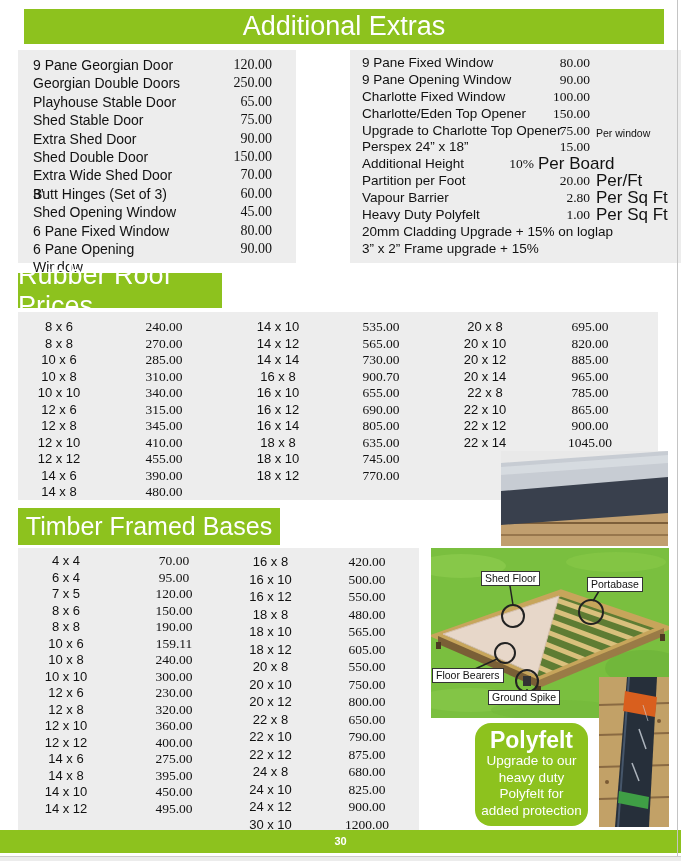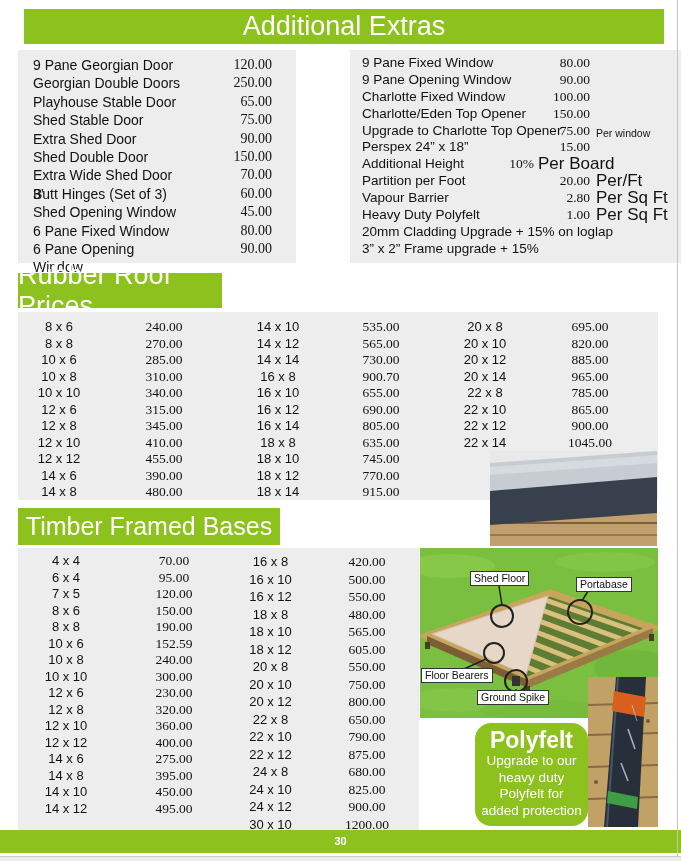--- a/index.html
+++ b/index.html
@@ -37,21 +37,21 @@
   .srow{white-space:nowrap;}
   .cs{display:inline-block;text-align:center;font-size:13px;}
   .cp{display:inline-block;text-align:center;font-size:13.5px;font-family:"Liberation Serif",serif;}
   .rr1{left:20px;top:318px;}  .rr1 .srow{height:16.5px;line-height:16.5px;} .rr1 .cs{width:78px;} .rr1 .cp{width:100px;margin-left:16px;}
   .rr2{left:228px;top:318px;} .rr2 .srow{height:16.5px;line-height:16.5px;} .rr2 .cs{width:100px;} .rr2 .cp{width:90px;margin-left:8px;}
   .rr3{left:440px;top:318px;} .rr3 .srow{height:16.5px;line-height:16.5px;} .rr3 .cs{width:90px;} .rr3 .cp{width:100px;margin-left:10px;}
   .tb1{left:20px;top:552px;}  .tb1 .srow{height:16.5px;line-height:16.5px;} .tb1 .cs{width:92px;} .tb1 .cp{width:100px;margin-left:12px;}
   .tb2{left:228px;top:552px;} .tb2 .srow{height:17.5px;line-height:17.5px;} .tb2 .cs{width:85px;} .tb2 .cp{width:100px;margin-left:4px;}
 
   
-  .photo{position:absolute;overflow:hidden;}
+  .photo{position:absolute;overflow:hidden;margin-left:11px;}
   .photo-rubber{left:490px;top:451px;width:167px;height:95px;}
   .photo-base{left:420px;top:548px;width:238px;height:170px;}
   .photo-roll{left:588px;top:677px;width:70px;height:150px;}
   .photo svg{display:block;}
 
   .img-label{position:absolute;background:#ffffff;border:1px solid #333;color:#111;
              font-size:10.5px;line-height:13px;padding:0 3px;white-space:nowrap;}
   .lab-shed-floor{left:50px;top:23px;}
   .lab-portabase{left:156px;top:29px;}
   .lab-floor-bearers{left:1px;top:120px;}
@@ -231,21 +231,20 @@
   <div class="srow"><span class="cs">14 x 10</span><span class="cp">535.00</span></div>
       <div class="srow"><span class="cs">14 x 12</span><span class="cp">565.00</span></div>
       <div class="srow"><span class="cs">14 x 14</span><span class="cp">730.00</span></div>
       <div class="srow"><span class="cs">16 x 8</span><span class="cp">900.70</span></div>
       <div class="srow"><span class="cs">16 x 10</span><span class="cp">655.00</span></div>
       <div class="srow"><span class="cs">16 x 12</span><span class="cp">690.00</span></div>
       <div class="srow"><span class="cs">16 x 14</span><span class="cp">805.00</span></div>
       <div class="srow"><span class="cs">18 x 8</span><span class="cp">635.00</span></div>
       <div class="srow"><span class="cs">18 x 10</span><span class="cp">745.00</span></div>
       <div class="srow"><span class="cs">18 x 12</span><span class="cp">770.00</span></div>
-      <div class="srow"><span class="cs">18 x 14</span><span class="cp">915.00</span></div>
     </div>
   <div class="pcol rr3">
 
   <div class="srow"><span class="cs">20 x 8</span><span class="cp">695.00</span></div>
       <div class="srow"><span class="cs">20 x 10</span><span class="cp">820.00</span></div>
       <div class="srow"><span class="cs">20 x 12</span><span class="cp">885.00</span></div>
       <div class="srow"><span class="cs">20 x 14</span><span class="cp">965.00</span></div>
       <div class="srow"><span class="cs">22 x 8</span><span class="cp">785.00</span></div>
       <div class="srow"><span class="cs">22 x 10</span><span class="cp">865.00</span></div>
       <div class="srow"><span class="cs">22 x 12</span><span class="cp">900.00</span></div>
@@ -269,21 +268,21 @@
   </div>
   <div class="panel panel-tb"></div>
 
   <div class="pcol tb1">
 
   <div class="srow"><span class="cs">4 x 4</span><span class="cp">70.00</span></div>
       <div class="srow"><span class="cs">6 x 4</span><span class="cp">95.00</span></div>
       <div class="srow"><span class="cs">7 x 5</span><span class="cp">120.00</span></div>
       <div class="srow"><span class="cs">8 x 6</span><span class="cp">150.00</span></div>
       <div class="srow"><span class="cs">8 x 8</span><span class="cp">190.00</span></div>
-      <div class="srow"><span class="cs">10 x 6</span><span class="cp">152.59</span></div>
+      <div class="srow"><span class="cs">10 x 6</span><span class="cp">159.11</span></div>
       <div class="srow"><span class="cs">10 x 8</span><span class="cp">240.00</span></div>
       <div class="srow"><span class="cs">10 x 10</span><span class="cp">300.00</span></div>
       <div class="srow"><span class="cs">12 x 6</span><span class="cp">230.00</span></div>
       <div class="srow"><span class="cs">12 x 8</span><span class="cp">320.00</span></div>
       <div class="srow"><span class="cs">12 x 10</span><span class="cp">360.00</span></div>
       <div class="srow"><span class="cs">12 x 12</span><span class="cp">400.00</span></div>
       <div class="srow"><span class="cs">14 x 6</span><span class="cp">275.00</span></div>
       <div class="srow"><span class="cs">14 x 8</span><span class="cp">395.00</span></div>
       <div class="srow"><span class="cs">14 x 10</span><span class="cp">450.00</span></div>
       <div class="srow"><span class="cs">14 x 12</span><span class="cp">495.00</span></div>

